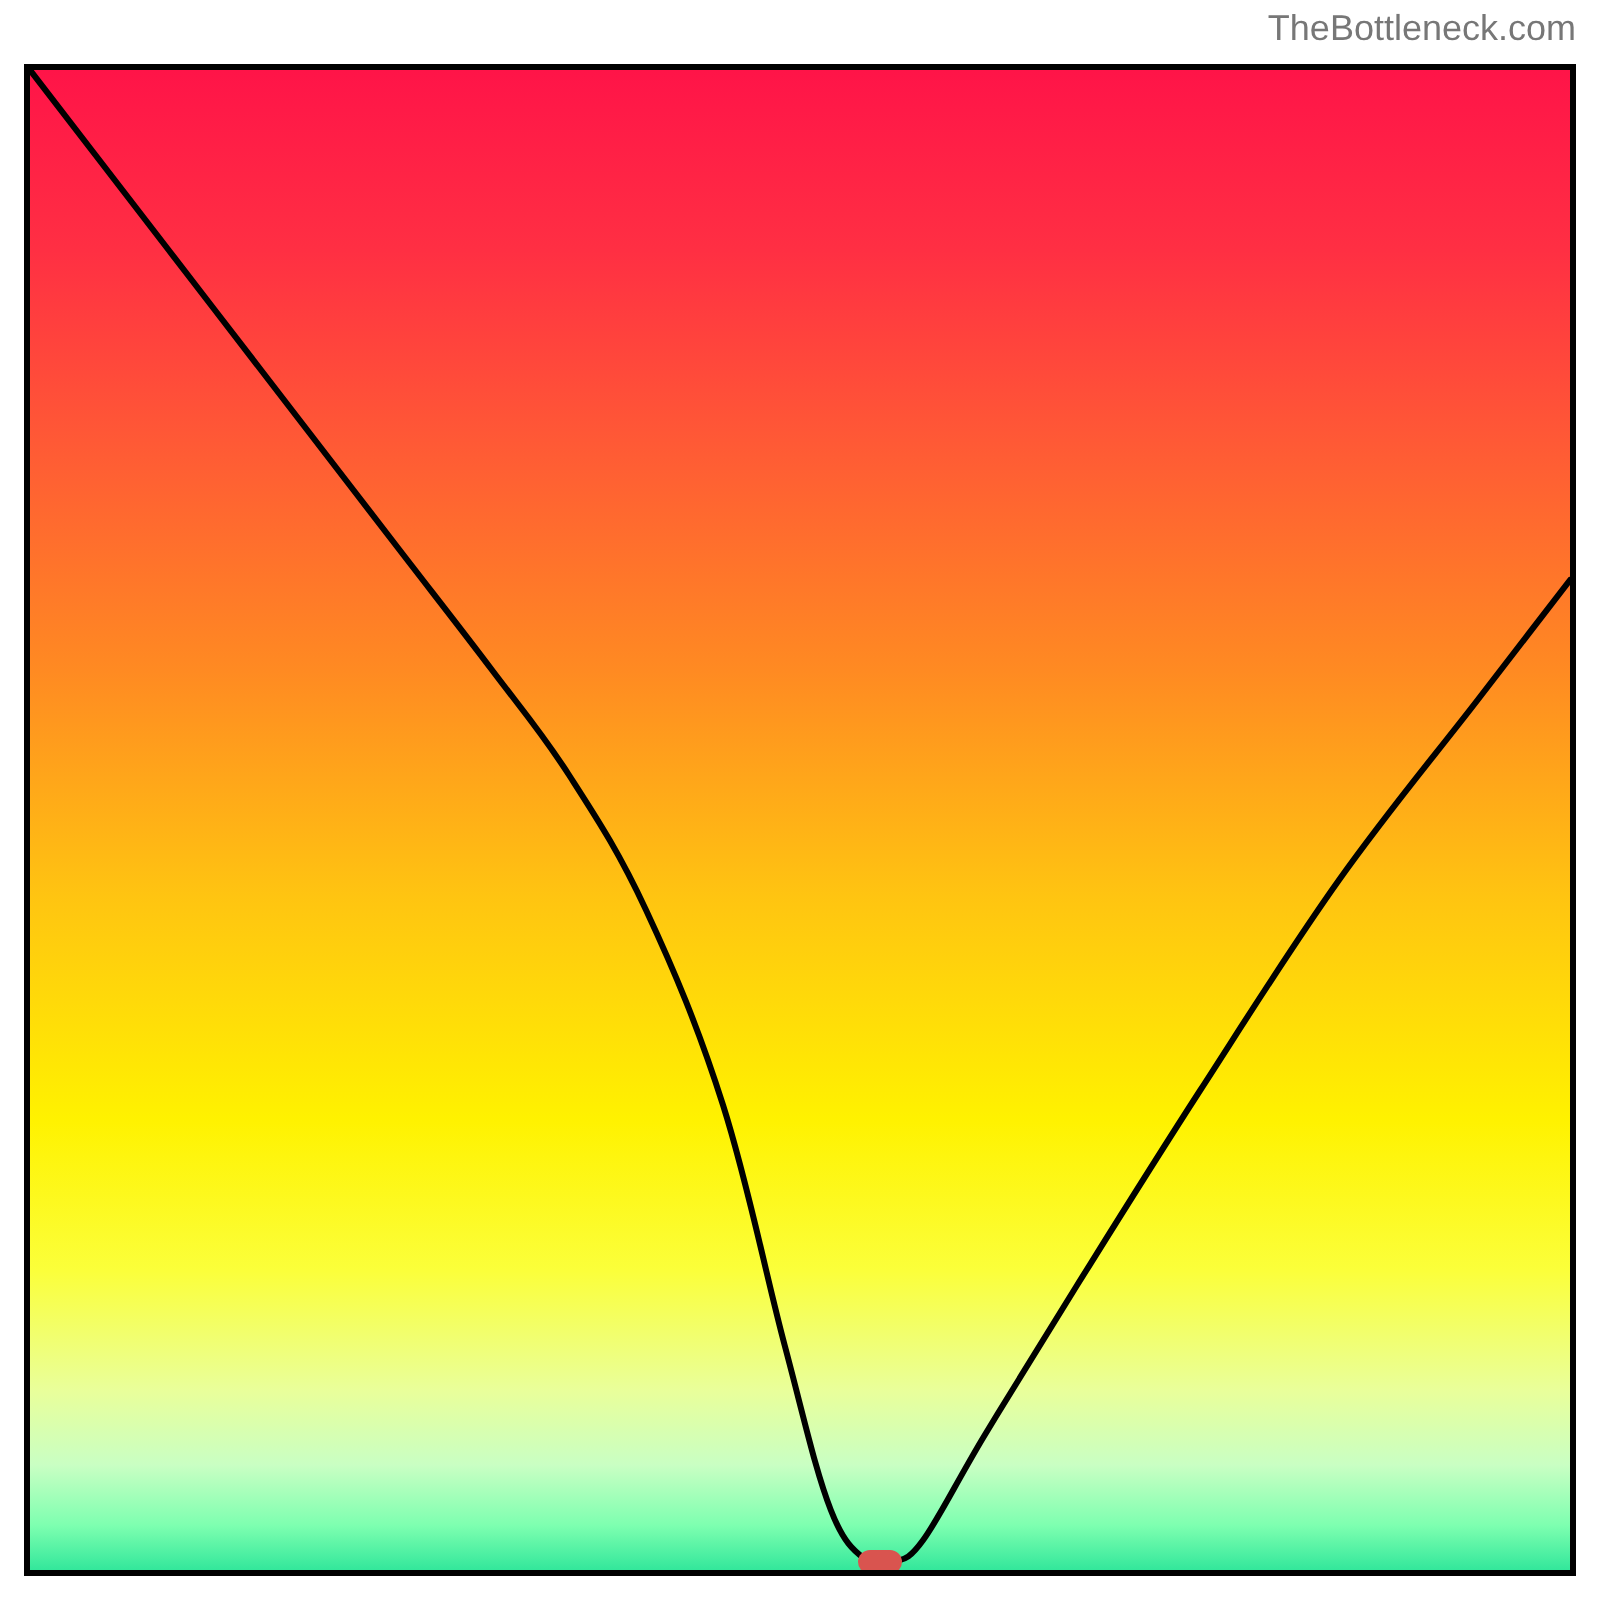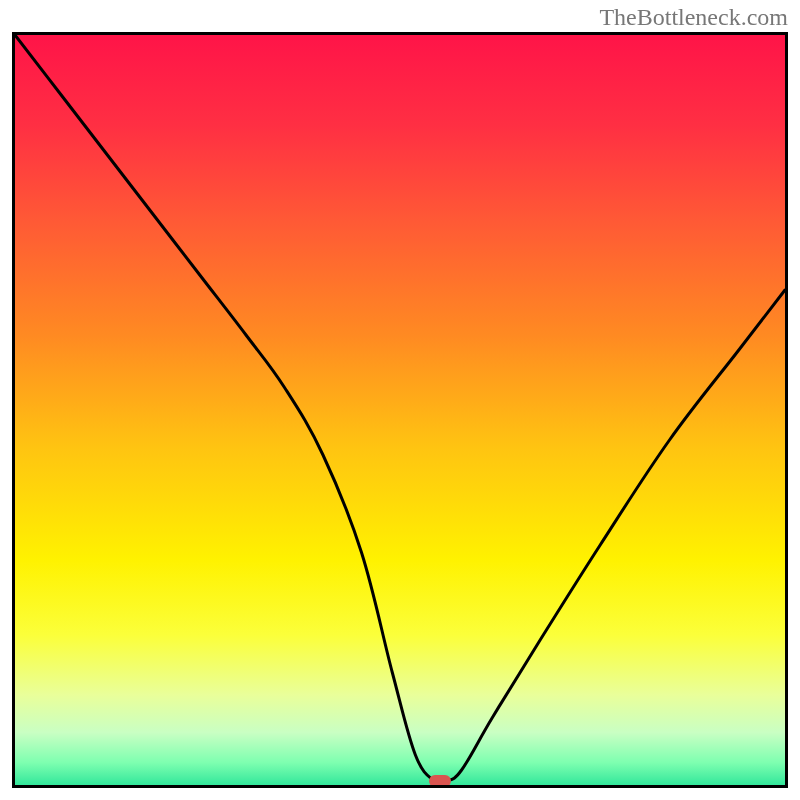--- a/index.html
+++ b/index.html
@@ -11,23 +11,23 @@
   .container {
     width: 800px;
     height: 800px;
     position: relative;
     background: #ffffff;
   }
   .watermark {
     position: absolute;
     top: 4px;
     right: 12px;
-    font-size: 24px;
+    font-size: 18px;
     color: #777;
-    font-family: Liberation Serif, serif;
+    font-family: Liberation Sans, sans-serif;
   }
   .plot-frame {
     position: absolute;
     left: 12px;
     top: 32px;
     width: 776px;
     height: 756px;
     border: 3px solid #000;
     box-sizing: border-box;
     overflow: hidden;

